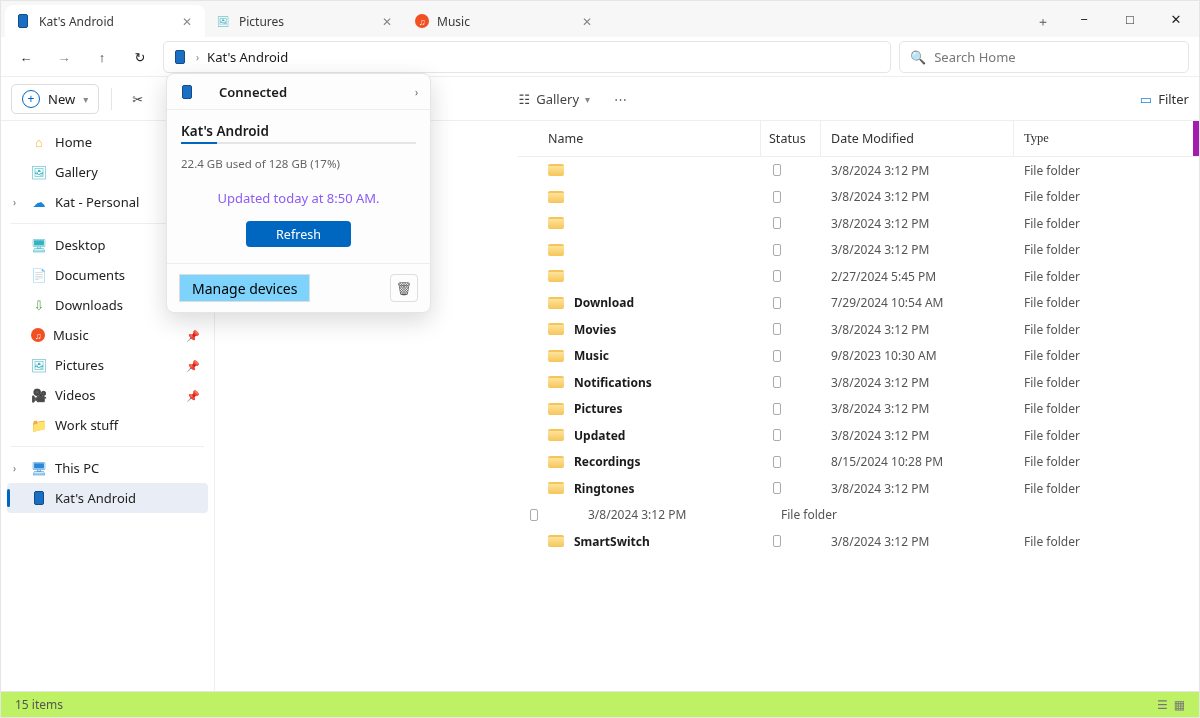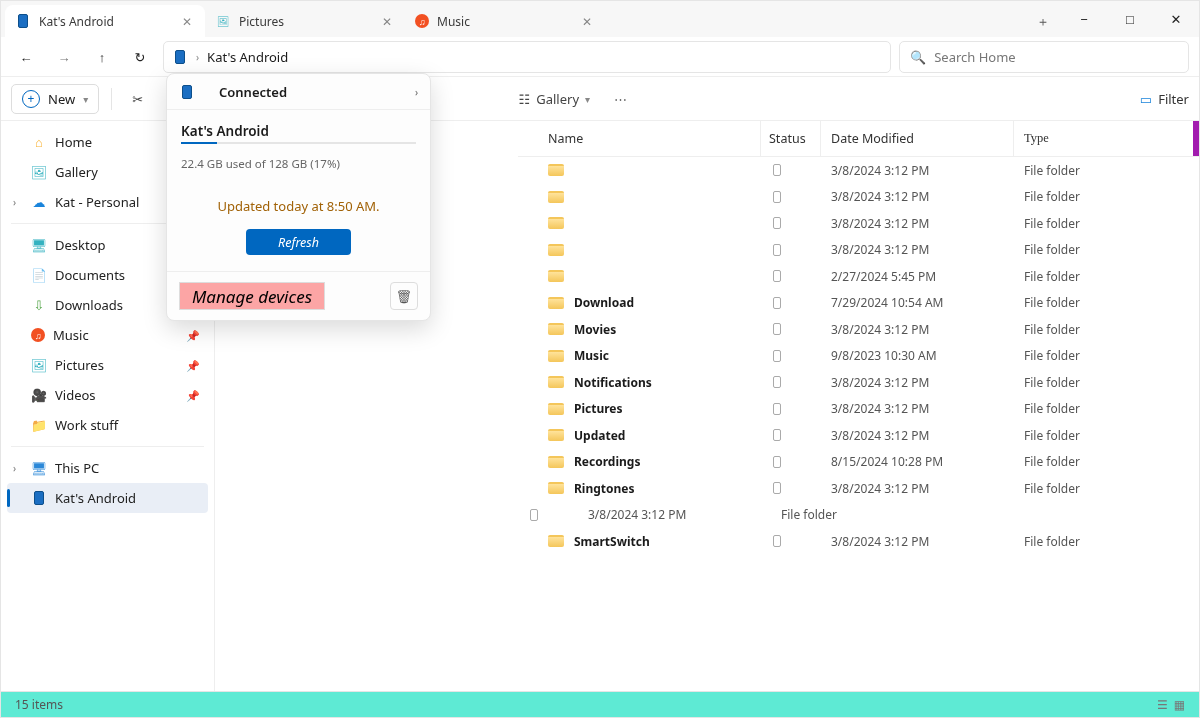--- a/index.html
+++ b/index.html
@@ -61,38 +61,38 @@
   .rows { flex:1; overflow:auto; }
   .row { height:26.5px; display:flex; align-items:center; color:#555; font-size:12px; }
   .r-name { width:243px; padding-left:30px; display:flex; align-items:center; gap:10px; color:#1b1b1b;font-weight:bold; }
   .r-status{ width:60px; display:flex; align-items:center; padding-left:12px; color:#8a8a8a; }
   .r-date{ width:193px; padding-left:10px; }
   .r-type{ width:185px; padding-left:10px; }
   .fold-ic{ width:16px; height:12px; background:linear-gradient(#ffe39b,#f4c65a); border-radius:2px; border-top:2px solid #f4c65a; }
   .stat-ic{ width:8px;height:12px;border:1px solid #aaa;border-radius:2px; }
 
   
-  .status { height:26px; border-top:1px solid #e5e5e5; background:#5eead4; display:flex; align-items:center; padding:0 14px; font-size:12px; color:#555; gap:10px;}
+  .status { height:26px; border-top:1px solid #e5e5e5; background:#bef264; display:flex; align-items:center; padding:0 14px; font-size:12px; color:#555; gap:10px;}
   .view-toggle { margin-left:auto; display:flex; gap:6px; color:#777; }
 
   
   .popover { position:absolute; left:165px; top:72px; width:265px; background:#fdfdfd; border:1px solid #e5e5e5; border-radius:8px; box-shadow:0 8px 24px rgba(0,0,0,.15); z-index:10; overflow:hidden; }
   .pop-head { height:36px; display:flex; align-items:center; padding:0 12px; gap:24px; border-bottom:1px solid #eee; }
   .pop-head .chev { margin-left:auto; color:#666; }
   .pop-body { padding:12px 14px 16px; display:flex; flex-direction:column; gap:8px; }
   .pop-title { font-size:13.5px; font-weight:600; padding-bottom:2px; border-bottom:2px solid #e5e5e5; position:relative;}
   .pop-title::after{ content:""; position:absolute; left:0; bottom:-2px; width:36px; height:2px; background:#0067c0;}
   .pop-storage{ font-size:11.5px; color:#666; margin-top:4px;}
-  .pop-updated{ text-align:center; color:#a16207; margin-top:18px;}
+  .pop-updated{ text-align:center; color:#8b5cf6; margin-top:10px;}
   .pop-refresh{ align-self:center; margin-top:6px; background:#0067c0; color:#fff; border:none; border-radius:4px; width:105px; height:26px; font-size:12.5px;}
   .pop-foot{ border-top:1px solid #eee; padding:10px 12px; display:flex; align-items:center; gap:8px;}
-  .manage{ border:1px solid #ddd; background:#fca5a5; border-radius:0; height:28px; padding:0 12px; font-size:17px; }
+  .manage{ border:1px solid #ddd; background:#7dd3fc; border-radius:0; height:28px; padding:0 12px; font-size:14px; }
   .trash{ margin-left:auto; width:28px;height:28px;border:1px solid #ddd;border-radius:4px;display:flex;align-items:center;justify-content:center;color:#555;}
   .chevg{font-size:10px;color:#888;}
-  button{font-family:inherit; cursor:pointer;font-style:italic;}
+  button{font-family:inherit; cursor:pointer;}
 </style>
 </head>
 <body>
 
 <div class="root">
 
   <div class="tabbar">
     <div class="tabs" id="tabs">
   <div class="tab active">
     <span class="ic phone">

